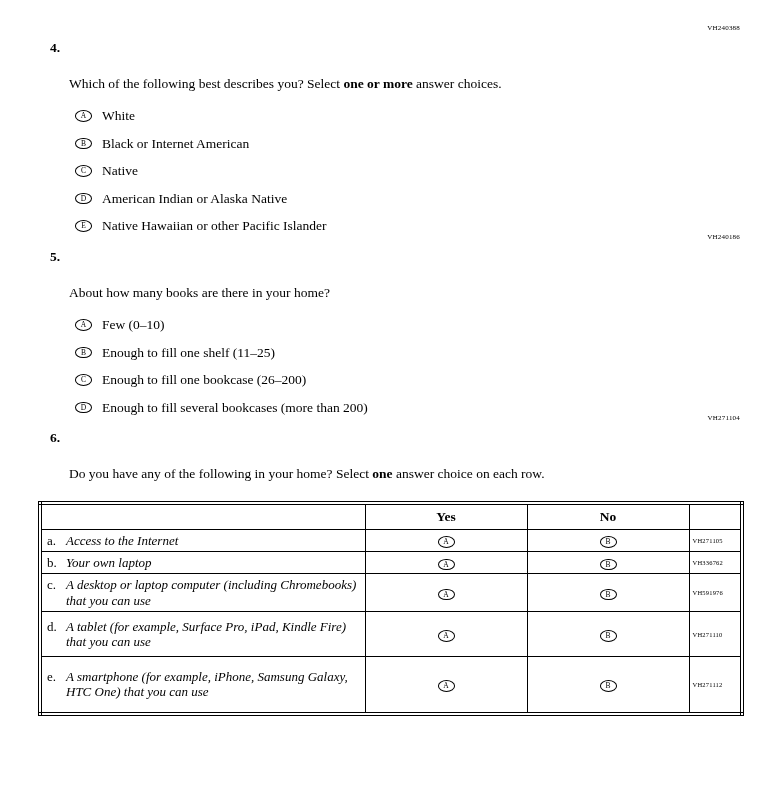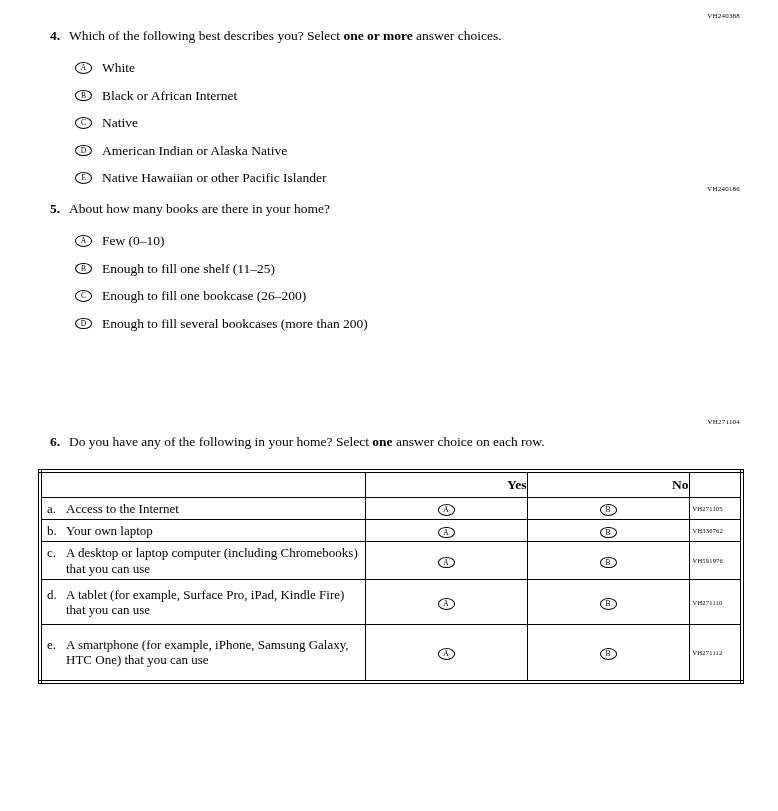--- a/index.html
+++ b/index.html
@@ -5,48 +5,48 @@
   * { margin:0; padding:0; box-sizing:border-box; }
   html,body { background:#fff; }
   body {
     width:778px; height:811px; position:relative; overflow:hidden;
     font-family:"Liberation Serif","DejaVu Serif",serif; color:#000;
   }
   .code-row {
     text-align:right; padding-right:38px;
     font-size:7px; letter-spacing:.2px; line-height:1.2;
   }
-  .code-q4 { padding-top:12px; }
+  .code-q4 { padding-top:24px; }
   .code-q5 { }
-  .code-q6 { margin-top:88px; }
+  .code-q6 { }
   .question { padding-left:50px; padding-right:40px; margin-top:8px; }
   .q-line { display:flex; font-size:13.5px; line-height:1.25; }
   .q-num { font-weight:bold; width:19px; flex:none; }
-  .q-text { max-width:572px; }
+  .q-text { max-width:572px;margin-top:36px; }
   .q-text b { font-weight:bold; }
   .options { margin-top:16px; padding-left:25px; display:flex; flex-direction:column; gap:14px; }
   .option { display:flex; align-items:center; gap:10px; font-size:13.5px; line-height:1; cursor:pointer; }
   .bubble {
     width:17px; height:11.5px; flex:none;
     border:1px solid #000; border-radius:50%;
     display:inline-flex; align-items:center; justify-content:center;
     font-size:7.5px; line-height:1; font-family:"Liberation Serif",serif;
   }
   table.survey {
     border-collapse:collapse; table-layout:fixed;
     margin:18px 0 0 38px; width:702px; font-size:13px;
   }
   table.survey th, table.survey td { border:1px solid #000; }
   table.survey { border:4px double #000; }
-  th.h-yes, th.h-no { font-size:13.5px; font-weight:bold; height:26px; text-align:right; }
+  th.h-yes, th.h-no { font-size:13.5px; font-weight:bold; height:26px; text-align:center; }
   col.c-label { width:325px; } col.c-yes { width:162px; } col.c-no { width:162px; } col.c-code { width:53px; }
   td.cell-label { padding:3px 5px 3px 5px; line-height:1.18; vertical-align:middle; }
   .label-flex { display:flex; }
   .row-prefix { width:19px; flex:none; }
-  .row-text { flex:1; }
+  .row-text { flex:1;font-style:italic; }
   td.cell-bubble { text-align:center; vertical-align:middle; cursor:pointer; }
   td.cell-bubble .bubble { margin:0 auto; }
   td.cell-code { font-size:6.5px; padding-left:3px; vertical-align:middle; letter-spacing:.2px; }
   tr.row-a td, tr.row-b td { height:22px; }
   tr.row-c td { height:34px; }
   tr.row-d td { height:45px; }
   tr.row-e td { height:57px; }
 </style>
 </head>
 <body>
@@ -59,21 +59,21 @@
       <span class="q-num">4.</span>
       <span class="q-text"><span>Which of the following best describes you? Select </span><b>one or more</b><span> answer choices.</span></span>
     </div>
     <div class="options">
       <div class="option">
         <span class="bubble">A</span>
         <span>White</span>
       </div>
       <div class="option">
         <span class="bubble">B</span>
-        <span>Black or African Internet</span>
+        <span>Black or Internet American</span>
       </div>
       <div class="option">
         <span class="bubble">C</span>
         <span>Native</span>
       </div>
       <div class="option">
         <span class="bubble">D</span>
         <span>American Indian or Alaska Native</span>
       </div>
       <div class="option">

